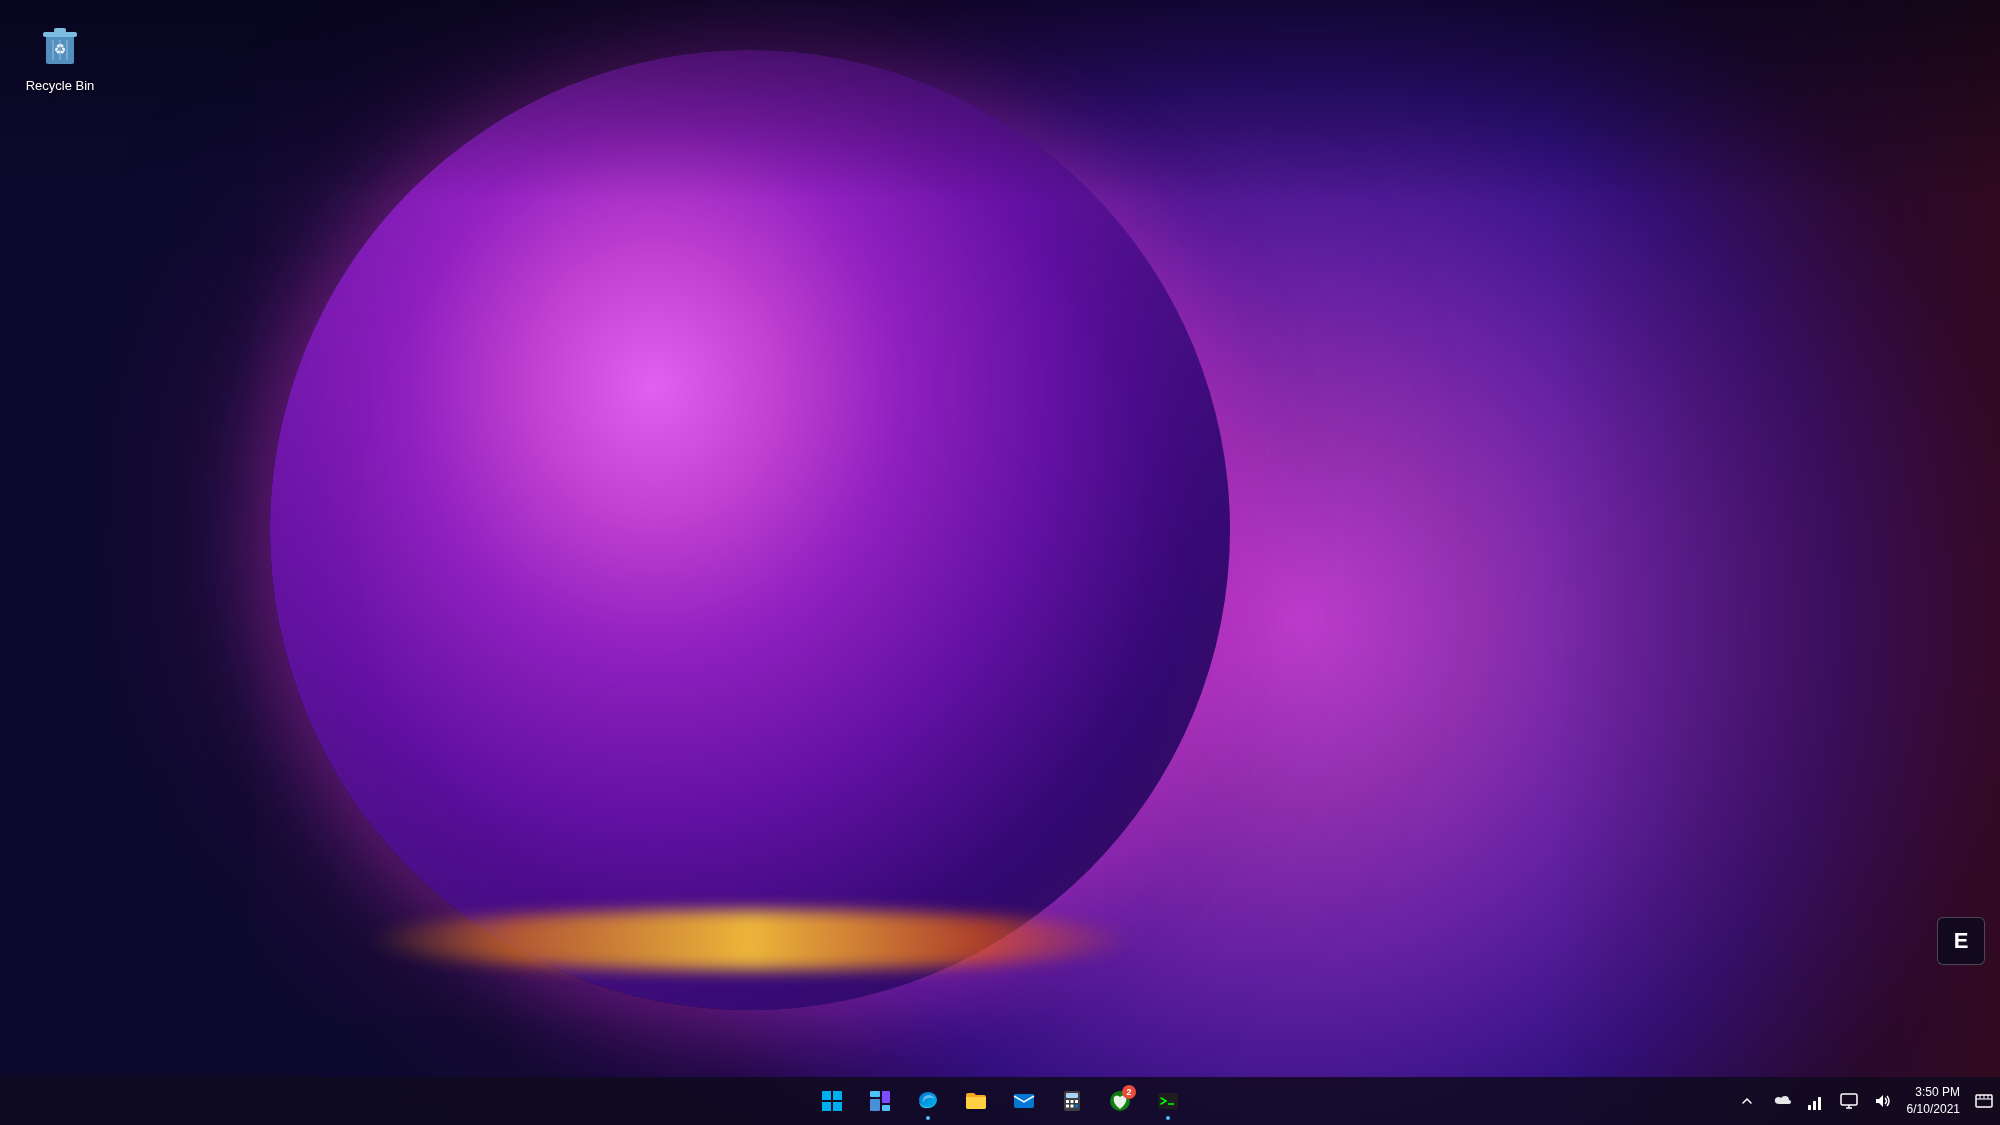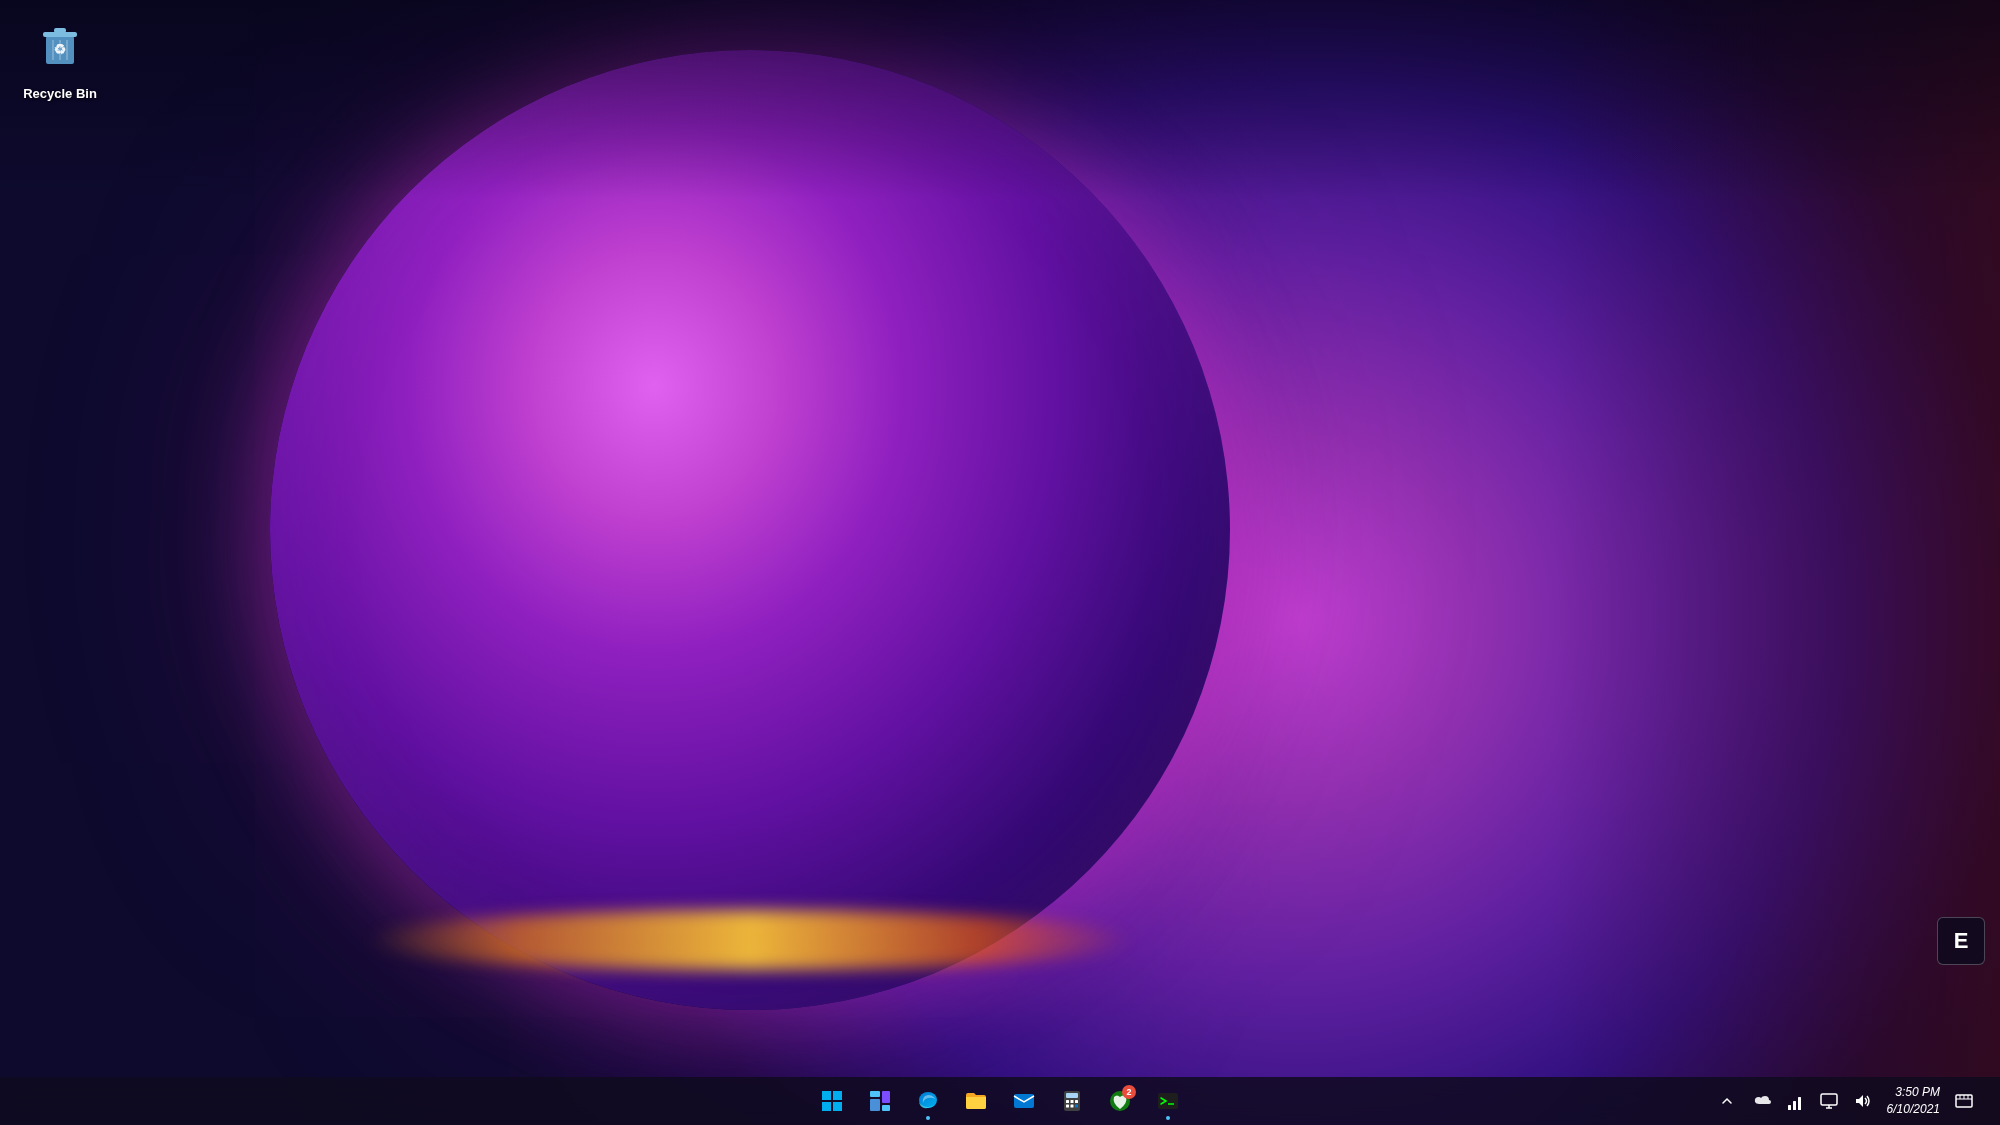--- a/index.html
+++ b/index.html
@@ -91,23 +91,22 @@
 
     
     #recycle-bin {
       position: absolute;
       top: 20px;
       left: 20px;
       width: 80px;
       display: flex;
       flex-direction: column;
       align-items: center;
-      gap: 18px;
+      gap: 10px;
       cursor: pointer;
-      font-weight: bold;
     }
 
     #recycle-bin-icon {
       width: 48px;
       height: 48px;
     }
 
     #recycle-bin-label {
       color: white;
       font-size: 13px;
@@ -170,23 +169,22 @@
       align-items: center;
       justify-content: center;
       font-weight: bold;
     }
 
     
     #taskbar-right {
       display: flex;
       align-items: center;
       gap: 2px;
-      padding-right: 20px;
+      padding-right: 0;
       margin-left: auto;
-      font-style: italic;
     }
 
     .sys-icon {
       width: 32px;
       height: 32px;
       display: flex;
       align-items: center;
       justify-content: center;
       color: white;
       font-size: 14px;

